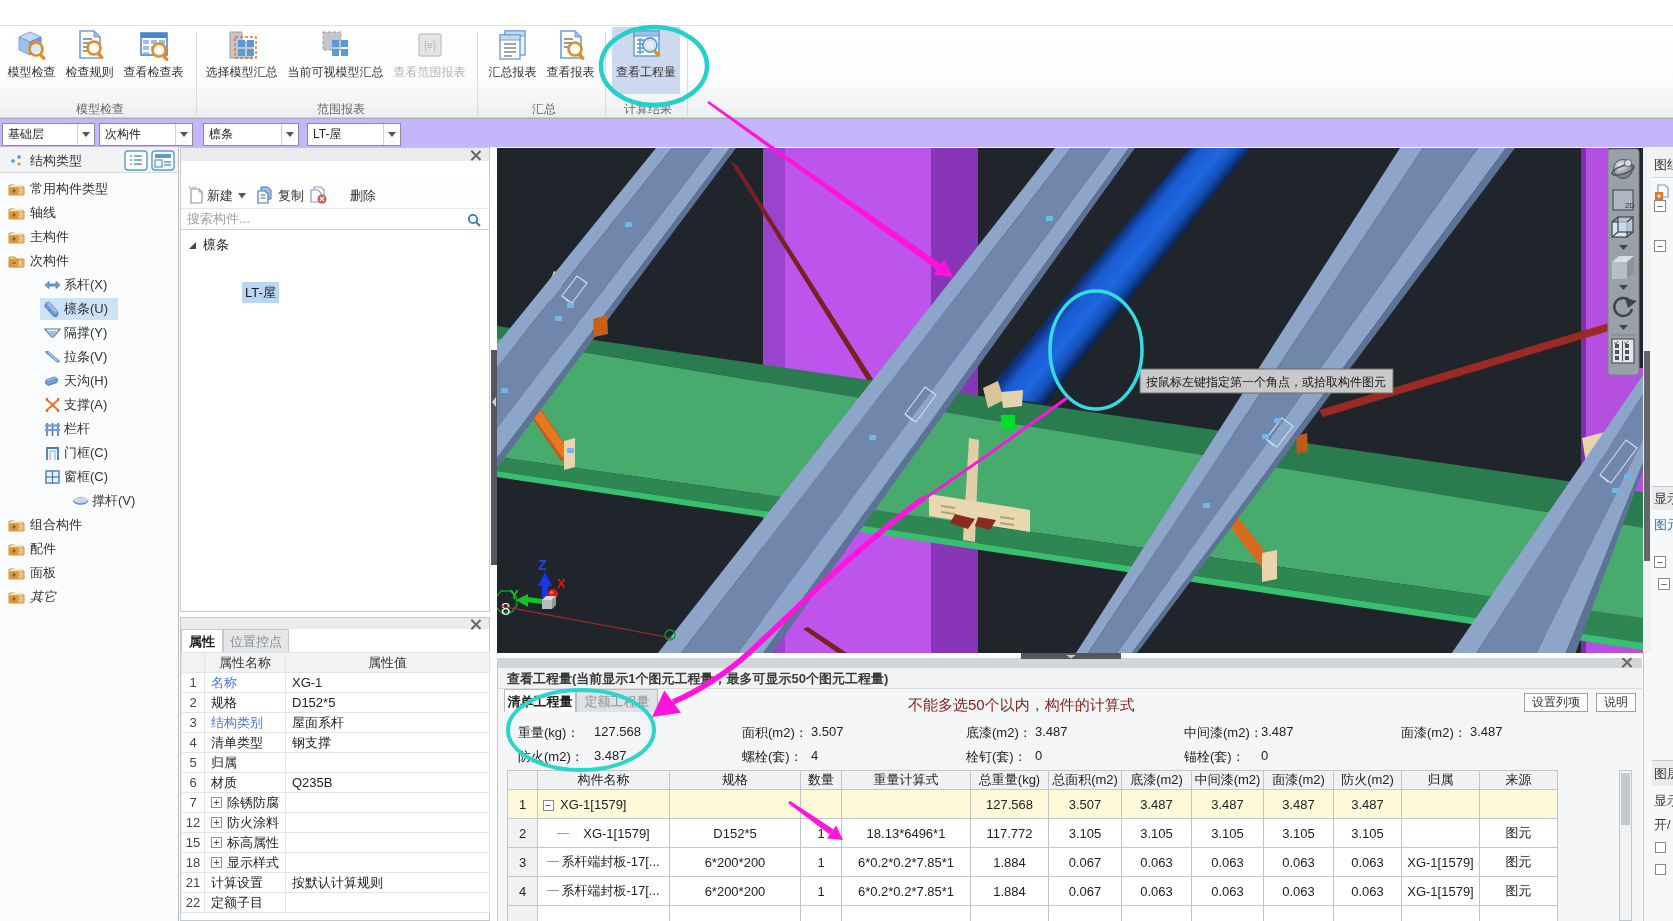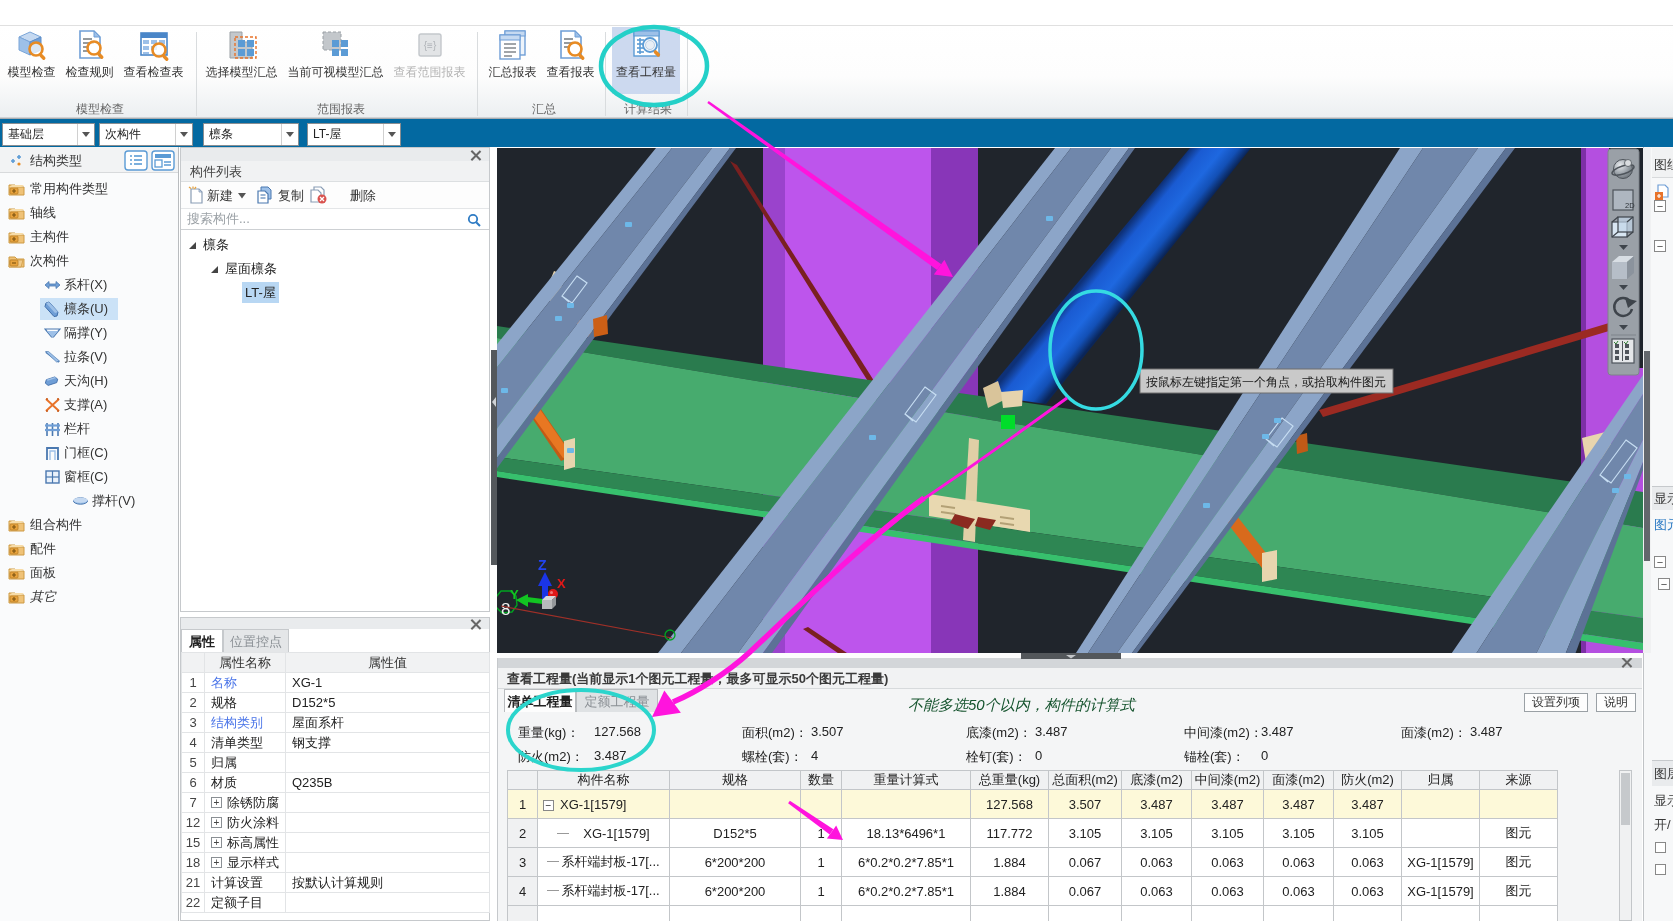--- a/index.html
+++ b/index.html
@@ -16,21 +16,21 @@
 
 #ribbon { left:0; top:25px; width:1673px; height:93px; background:linear-gradient(#ffffff 0%,#fdfdfd 55%,#eceff1 100%); border-top:1px solid #e0e0e0; border-bottom:1px solid #cfd2d5;}
 .rbtn { position:absolute; top:2px; text-align:center; font-size:12px; color:#333; }
 .rbtn .ric { margin:0 auto 3px auto; width:34px; height:34px; position:relative;}
 .rbtn .rlb { height:14px; line-height:14px; white-space:nowrap; }
 .rbtn.disabled { color:#b4b4b4; }
 .rgl { position:absolute; top:75px; height:16px; line-height:16px; font-size:12px; color:#666; text-align:center; white-space:nowrap;}
 .rsep { position:absolute; top:6px; width:1px; height:84px; background:#d9dcde; }
 .selbtn { position:absolute; left:612px; top:1px; width:68px; height:67px; background:#ccd9ef; }
 
-#comborow { left:0; top:118px; width:1673px; height:29px; background:#0369a1; border-top:1px solid #a9adb1;}
+#comborow { left:0; top:118px; width:1673px; height:29px; background:#c4b5fd; border-top:1px solid #a9adb1;}
 .combo { position:absolute; top:4px; height:23px; background:#fff; border:1px solid #8a8e92; font-size:12px; color:#222; line-height:21px; padding-left:5px; }
 .combo .car { position:absolute; right:4px; top:8px; width:0; height:0; border-left:4px solid transparent; border-right:4px solid transparent; border-top:5px solid #555; }
 .combo .cbx { position:absolute; right:0px; top:0px; width:17px; height:21px; border-left:1px solid #d0d0d0;}
 
 #leftpanel { left:0; top:147px; width:179px; height:774px; background:#fafbfc; border-right:1px solid #b9bcbf; }
 #lphead { position:absolute; left:0; top:0; width:178px; height:26px; background:#f2f3f4; border-bottom:1px solid #d8dadc; }
 .trow { position:absolute; left:0; width:178px; height:24px; line-height:24px; font-size:13px; color:#333; }
 .trow .lbl { position:absolute; left:30px; top:0; }
 .trow.sub .lbl { left:64px; }
 .tsel { position:absolute; left:40px; width:78px; height:22px; top:1px; background:#cbe2f7; }
@@ -406,21 +406,20 @@
         <rect x="2" y="6" width="8" height="6" rx="1" fill="#e8a33d" stroke="#b87e28" stroke-width="0.8"></rect>
         <path d="M4 9 h4 M6 7 v4" stroke="#7a5210" stroke-width="1.1"></path>
       </svg>
       <span class="lbl">其它</span>
     </div>
 </div>
 
 <div id="midtop" class="abs">
   <div id="mt-strip"></div>
     <div class="xbtn" style="right:8px; top:2px;"></div>
-  <div id="mt-title">构件列表</div>
   <div id="mt-tools">
     <svg class="abs" style="left:7px; top:4px;" width="16" height="18" viewBox="0 0 16 18">
         <path d="M3 3 h8 l3 3 v11 h-11 z" fill="#fff" stroke="#8a9db5" stroke-width="1.2"></path>
         <path d="M11 3 l3 3 h-3 z" fill="#c5d9f1" stroke="#8a9db5" stroke-width="0.8"></path>
         <path d="M1 1 l2 1.5 M5 0.5 l0 2 M8 1 l-1.5 1.8" stroke="#e8a33d" stroke-width="1.3"></path>
       </svg>
     <span class="abs" style="left:26px; top:5px;font-family:Liberation Serif, serif;">新建</span>
     <svg class="abs" style="left:57px; top:11px;" width="9" height="6" viewBox="0 0 9 6">
         <path d="M0 0 h8 L4 5.5 z" fill="#555"></path>
       </svg>
@@ -445,26 +444,20 @@
     <svg class="abs" style="right:8px; top:4px;" width="14" height="14" viewBox="0 0 14 14">
         <circle cx="6" cy="6" r="4.2" fill="none" stroke="#2e7bc4" stroke-width="1.8"></circle>
         <line x1="9.2" y1="9.2" x2="13" y2="13" stroke="#2e7bc4" stroke-width="2"></line>
       </svg>
   </div>
   <div class="mtrow" style="top:85px;">
       <svg class="abs" style="left:8px; top:9px;" width="8" height="8" viewBox="0 0 8 8">
         <path d="M7 0 v7 h-7 z" fill="#444"></path>
       </svg>
       <span style="position:absolute; left:22px;">檩条</span>
-    </div>
-  <div class="mtrow" style="top:109px;">
-      <svg class="abs" style="left:30px; top:9px;" width="8" height="8" viewBox="0 0 8 8">
-        <path d="M7 0 v7 h-7 z" fill="#444"></path>
-      </svg>
-      <span style="position:absolute; left:44px;">屋面檩条</span>
     </div>
   <div class="mtrow" style="top:133px;">
       <span style="position:absolute; left:61px; top:1px; width:37px; height:21px; background:#b8d7f3; text-align:center; line-height:21px;">LT-屋</span>
     </div>
 </div>
 
 <div class="abs" style="left:490px; top:147px; width:7px; height:506px; background:#fdfdfd;"></div>
 <div class="abs" style="left:491px; top:350px; width:6px; height:215px; background:#54585c;"></div>
 <svg class="abs" style="left:491px; top:396px;" width="6" height="12" viewBox="0 0 6 12">
     <path d="M5 1 L1 6 L5 11 z" fill="#cfd2d5"></path>
@@ -550,21 +543,21 @@
   </tbody>
     </table>
 </div>
 
 <div id="botpanel" class="abs">
   <div id="bp-strip"></div>
     <div class="xbtn" style="right:10px; top:3px;"></div>
   <div id="bp-title">查看工程量(当前显示1个图元工程量，最多可显示50个图元工程量)</div>
   <div class="btab" style="left:6px; width:72px; background:#fdfdfd; border:1px solid #b9bcbf; border-bottom:none; font-weight:bold; color:#222;">清单工程量</div>
   <div class="btab" style="left:78px; width:82px; background:#dfe2e4; border:1px solid #b9bcbf; border-bottom:none; color:#8a8f94;">定额工程量</div>
-  <div class="abs" style="left:410px; top:42px; font-size:15px; color:#14532d;font-style:italic;">不能多选50个以内，构件的计算式</div>
+  <div class="abs" style="left:410px; top:42px; font-size:15px; color:#7f1d1d;">不能多选50个以内，构件的计算式</div>
   <div class="bbtn" style="left:1026px; width:64px;">设置列项</div>
   <div class="bbtn" style="left:1098px; width:40px;">说明</div>
   <div class="sum" style="left:20px; top:70px;">重量(kg)：</div>
     <div class="sum" style="left:96px; top:70px;">127.568</div>
   <div class="sum" style="left:244px; top:70px;">面积(m2)：</div>
     <div class="sum" style="left:313px; top:70px;">3.507</div>
   <div class="sum" style="left:468px; top:70px;">底漆(m2)：</div>
     <div class="sum" style="left:537px; top:70px;">3.487</div>
   <div class="sum" style="left:686px; top:70px;">中间漆(m2)：</div>
     <div class="sum" style="left:763px; top:70px;">3.487</div>

